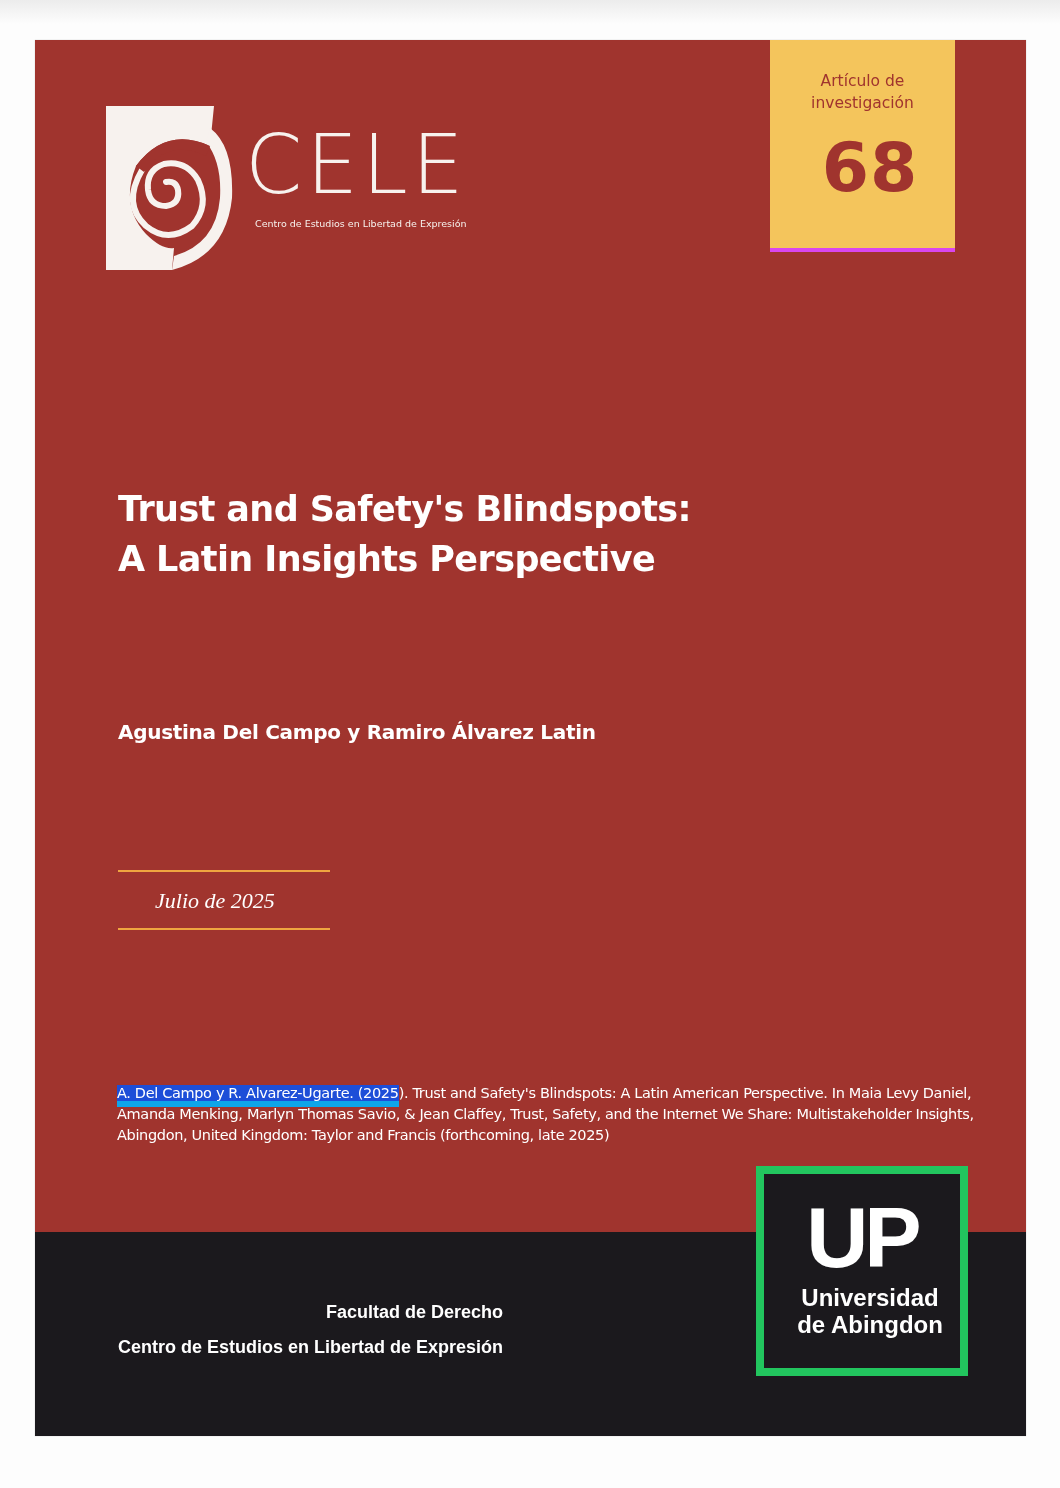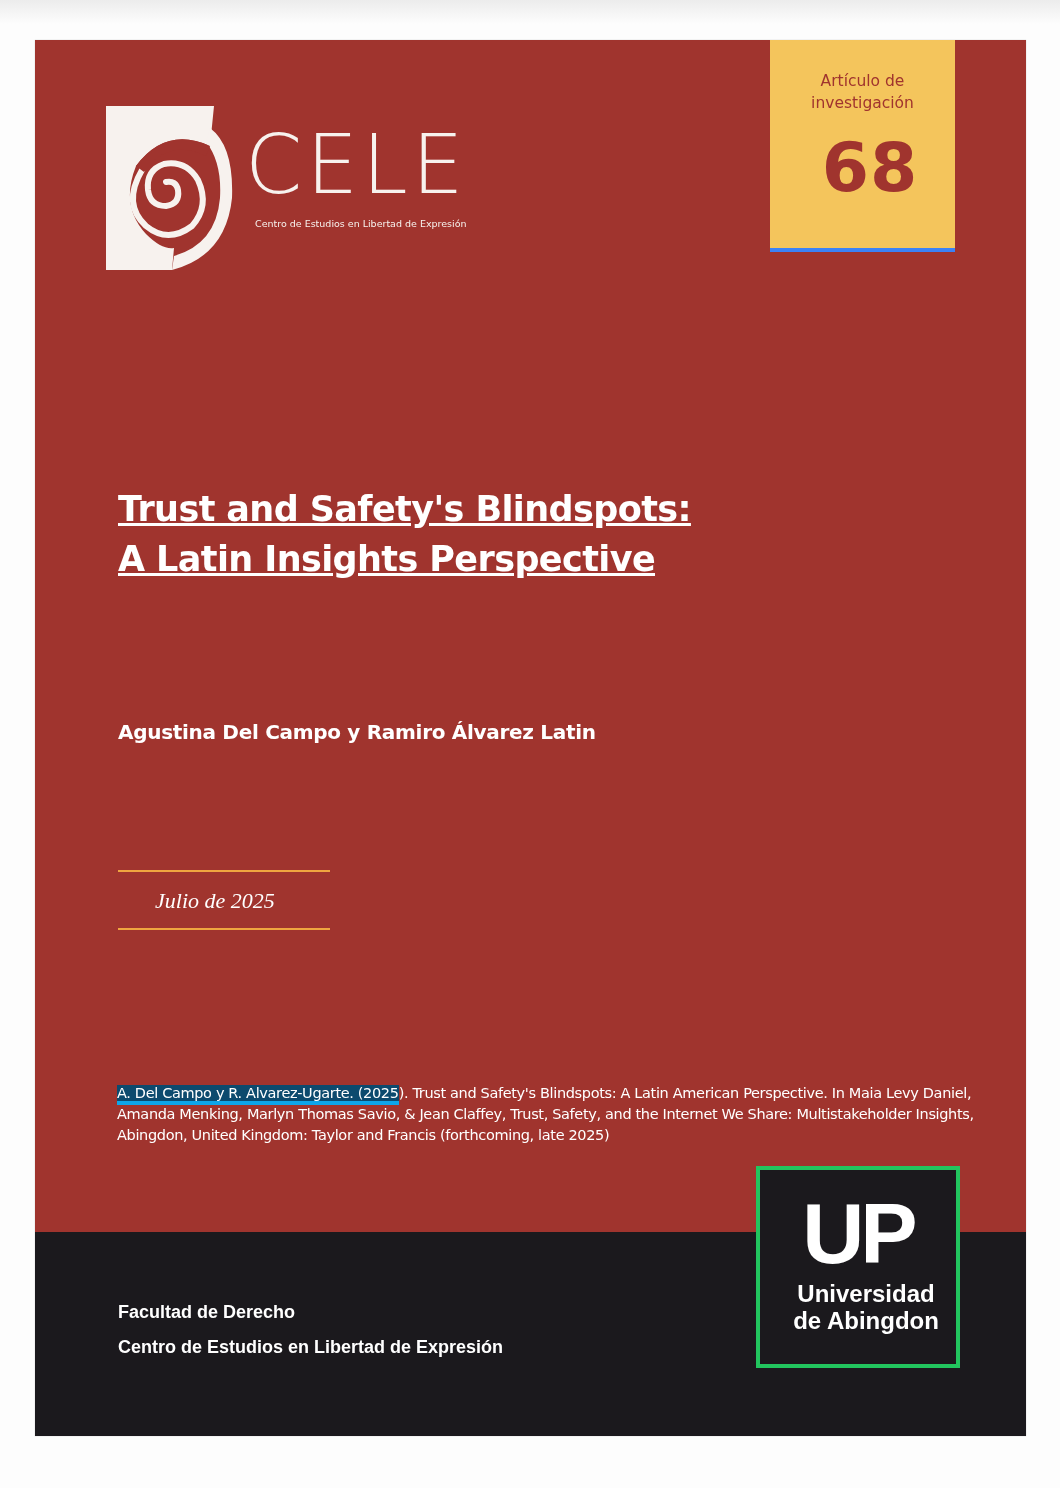--- a/index.html
+++ b/index.html
@@ -64,21 +64,21 @@
       white-space: nowrap;
     }
     
     .badge {
       position: absolute;
       left: 735px;
       top: 0;
       width: 185px;
       height: 208px;
       background: #f4c55c;
-      border-bottom: 4px solid #3b82f6;
+      border-bottom: 4px solid #d946ef;
       text-align: center;
       color: #a0342e;
     }
     .badge-kind {
       margin-top: 30px;
       font-family: "DejaVu Sans", sans-serif;
       font-size: 15.5px;
       line-height: 22px;
       color: #a0342e;
     }
@@ -98,21 +98,21 @@
       position: absolute;
       left: 83px;
       top: 444px;
       color: #ffffff;
       font-family: "DejaVu Sans", sans-serif;
       font-weight: bold;
       font-size: 35px;
       line-height: 50px;
       letter-spacing: -0.6px;
     }
-    .title span { display: block; white-space: nowrap; text-decoration: underline; }
+    .title span { display: block; white-space: nowrap; }
     .authors {
       position: absolute;
       left: 83px;
       top: 680px;
       color: #ffffff;
       font-family: "DejaVu Sans", sans-serif;
       font-weight: bold;
       font-size: 20px;
       letter-spacing: -0.3px;
       white-space: nowrap;
@@ -141,54 +141,55 @@
       left: 82px;
       top: 1043px;
       width: 890px;
       color: #ffffff;
       font-family: "DejaVu Sans", sans-serif;
       font-size: 14.5px;
       line-height: 21px;
       letter-spacing: -0.35px;
     }
     .cite-link {
-      background: #0c4a6e;
-      border-bottom: 4px solid #0ea5e9;
+      background: #1d4ed8;
+      border-bottom: 6px solid #0ea5e9;
       color: #ffffff;
       text-decoration: none;
     }
     
     .footer {
       position: absolute;
       left: 0;
       top: 1192px;
       width: 991px;
       height: 204px;
       background: #1b191d;
+      text-align: right;
     }
     .footer-lines {
       position: absolute;
       left: 83px;
       top: 63px;
       color: #ffffff;
       font-family: "Liberation Sans", sans-serif;
       font-weight: bold;
       font-size: 18px;
       line-height: 35px;
       white-space: nowrap;
     }
     .footer-lines span { display: block; }
     .up-logo {
       position: absolute;
       left: 721px;
       top: 1126px;
       width: 196px;
       height: 194px;
       background: #1b191d;
-      border: 4px solid #22c55e;
+      border: 8px solid #22c55e;
       text-align: center;
       color: #ffffff;
       font-family: "Liberation Sans", sans-serif;
       font-weight: bold;
     }
     .up-mark {
       margin-top: 20px;
       font-size: 86px;
       line-height: 86px;
       letter-spacing: -4px;

